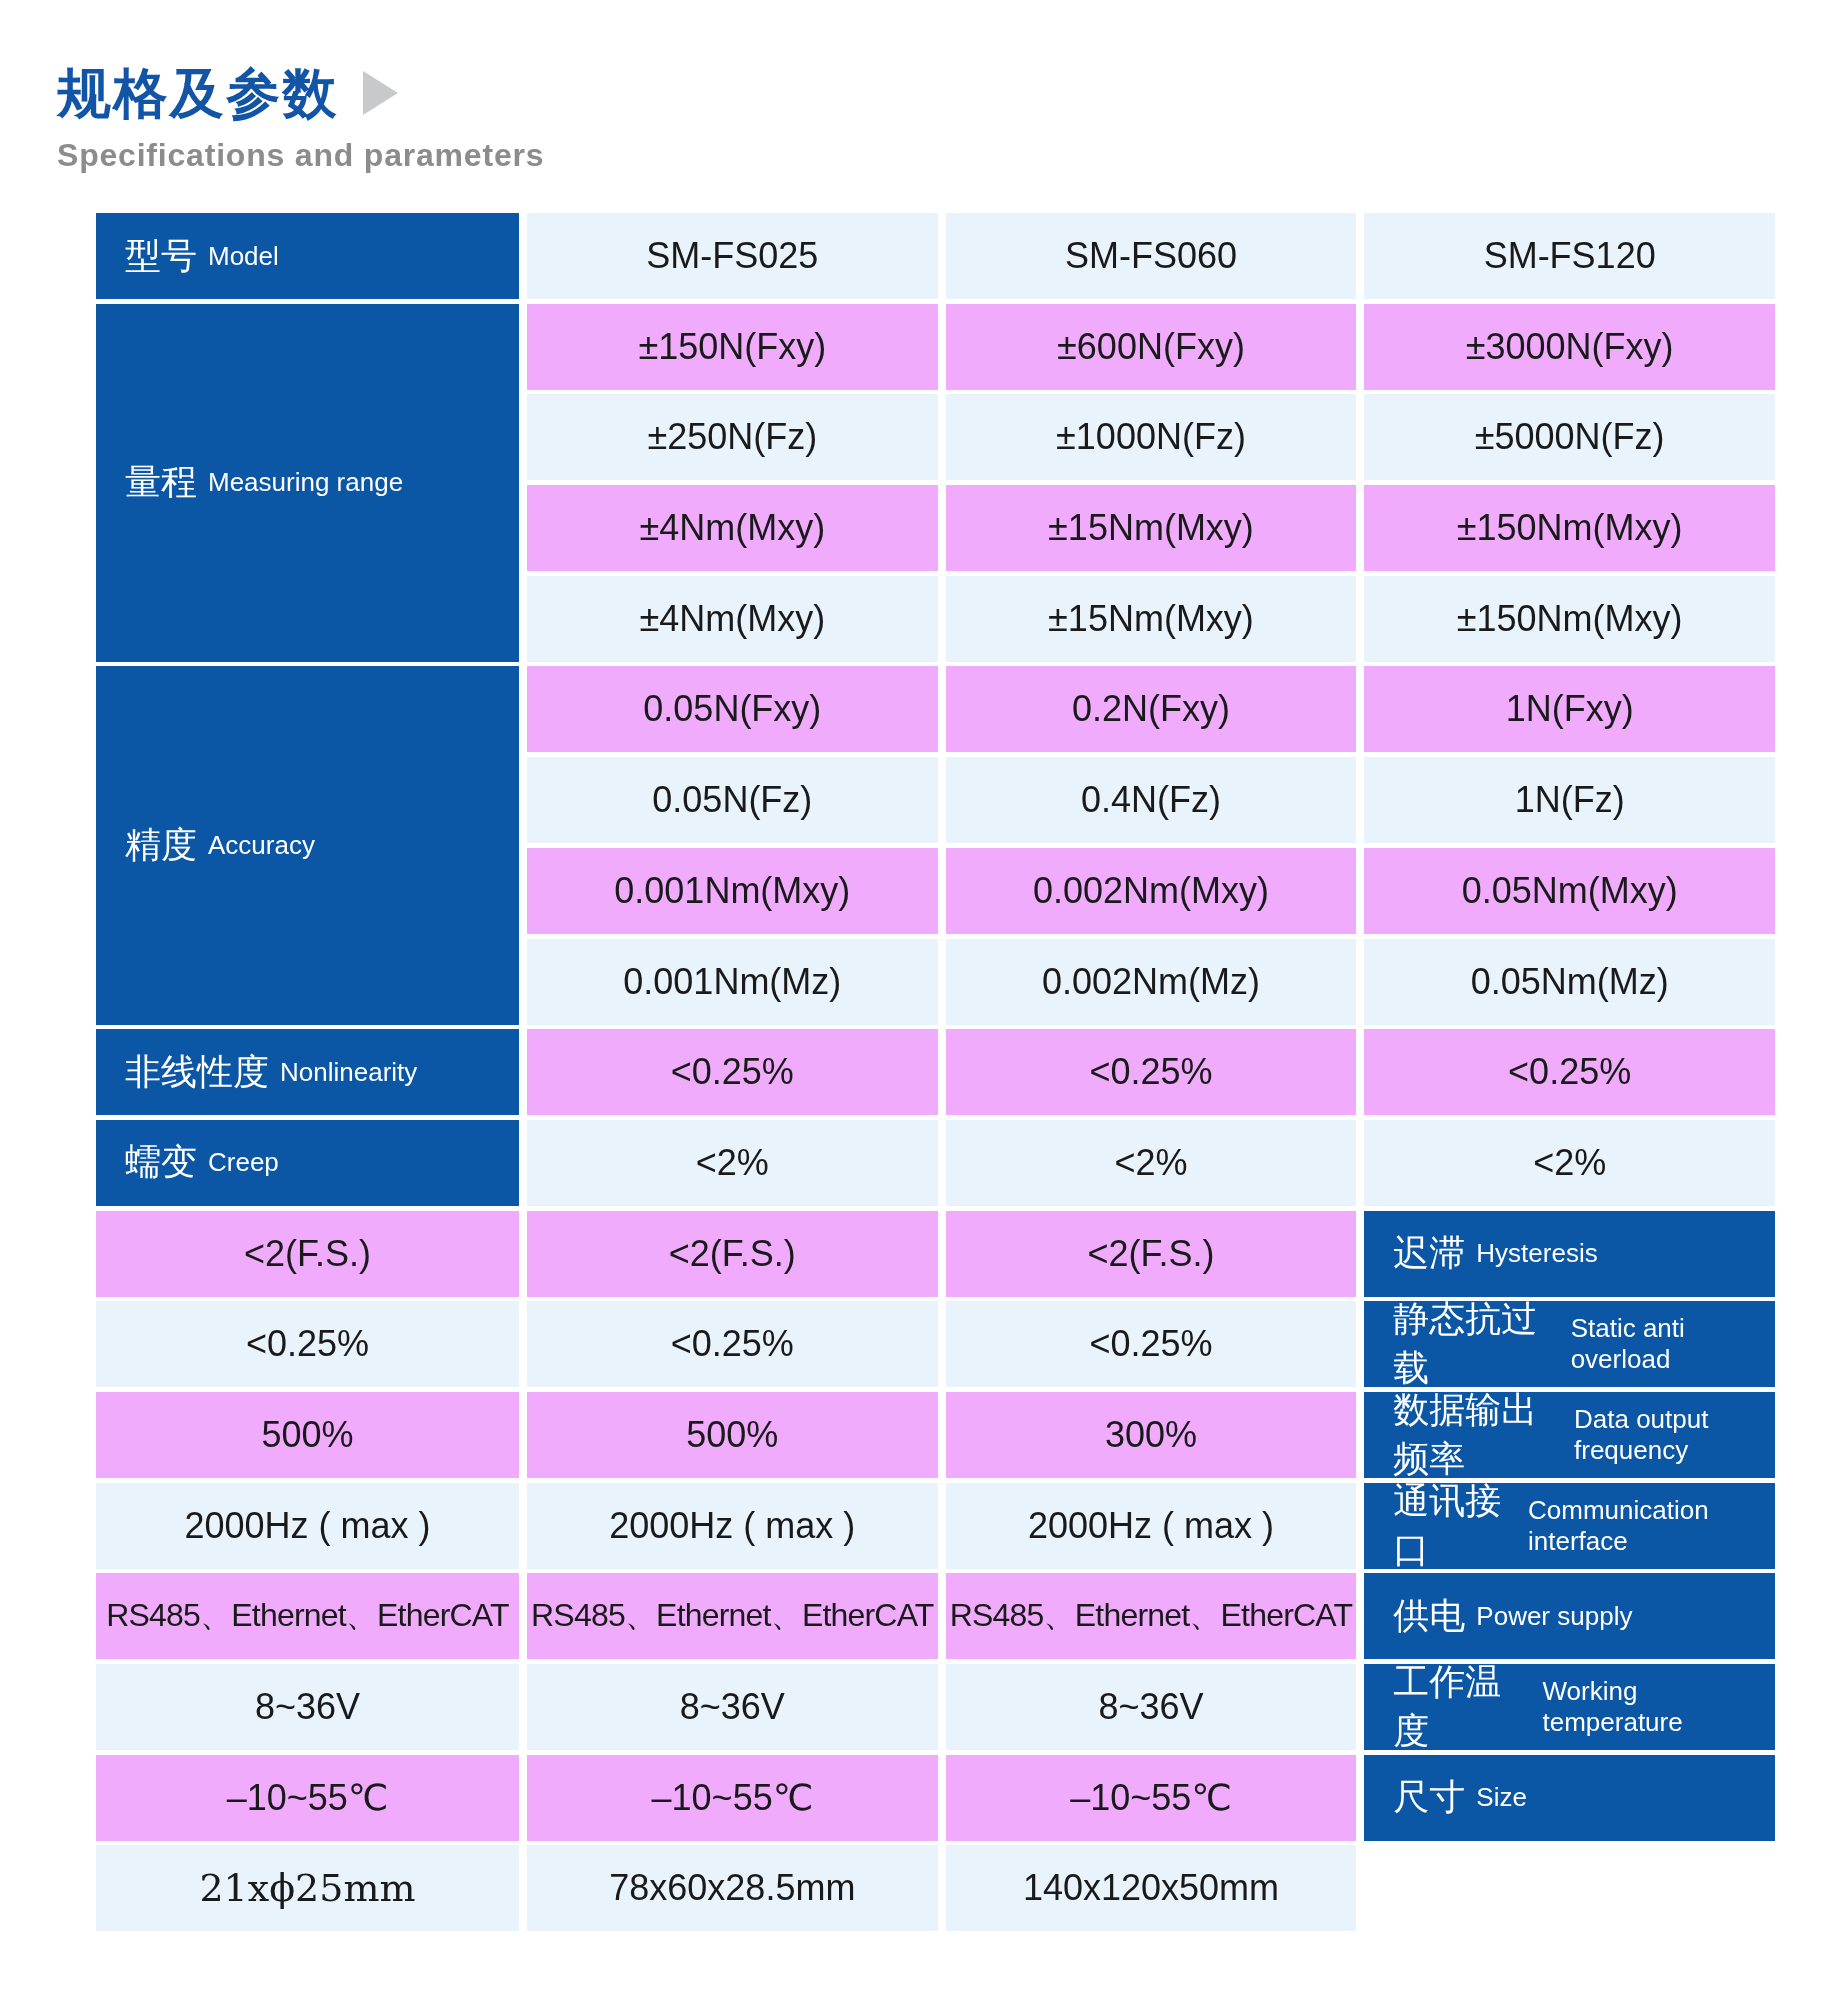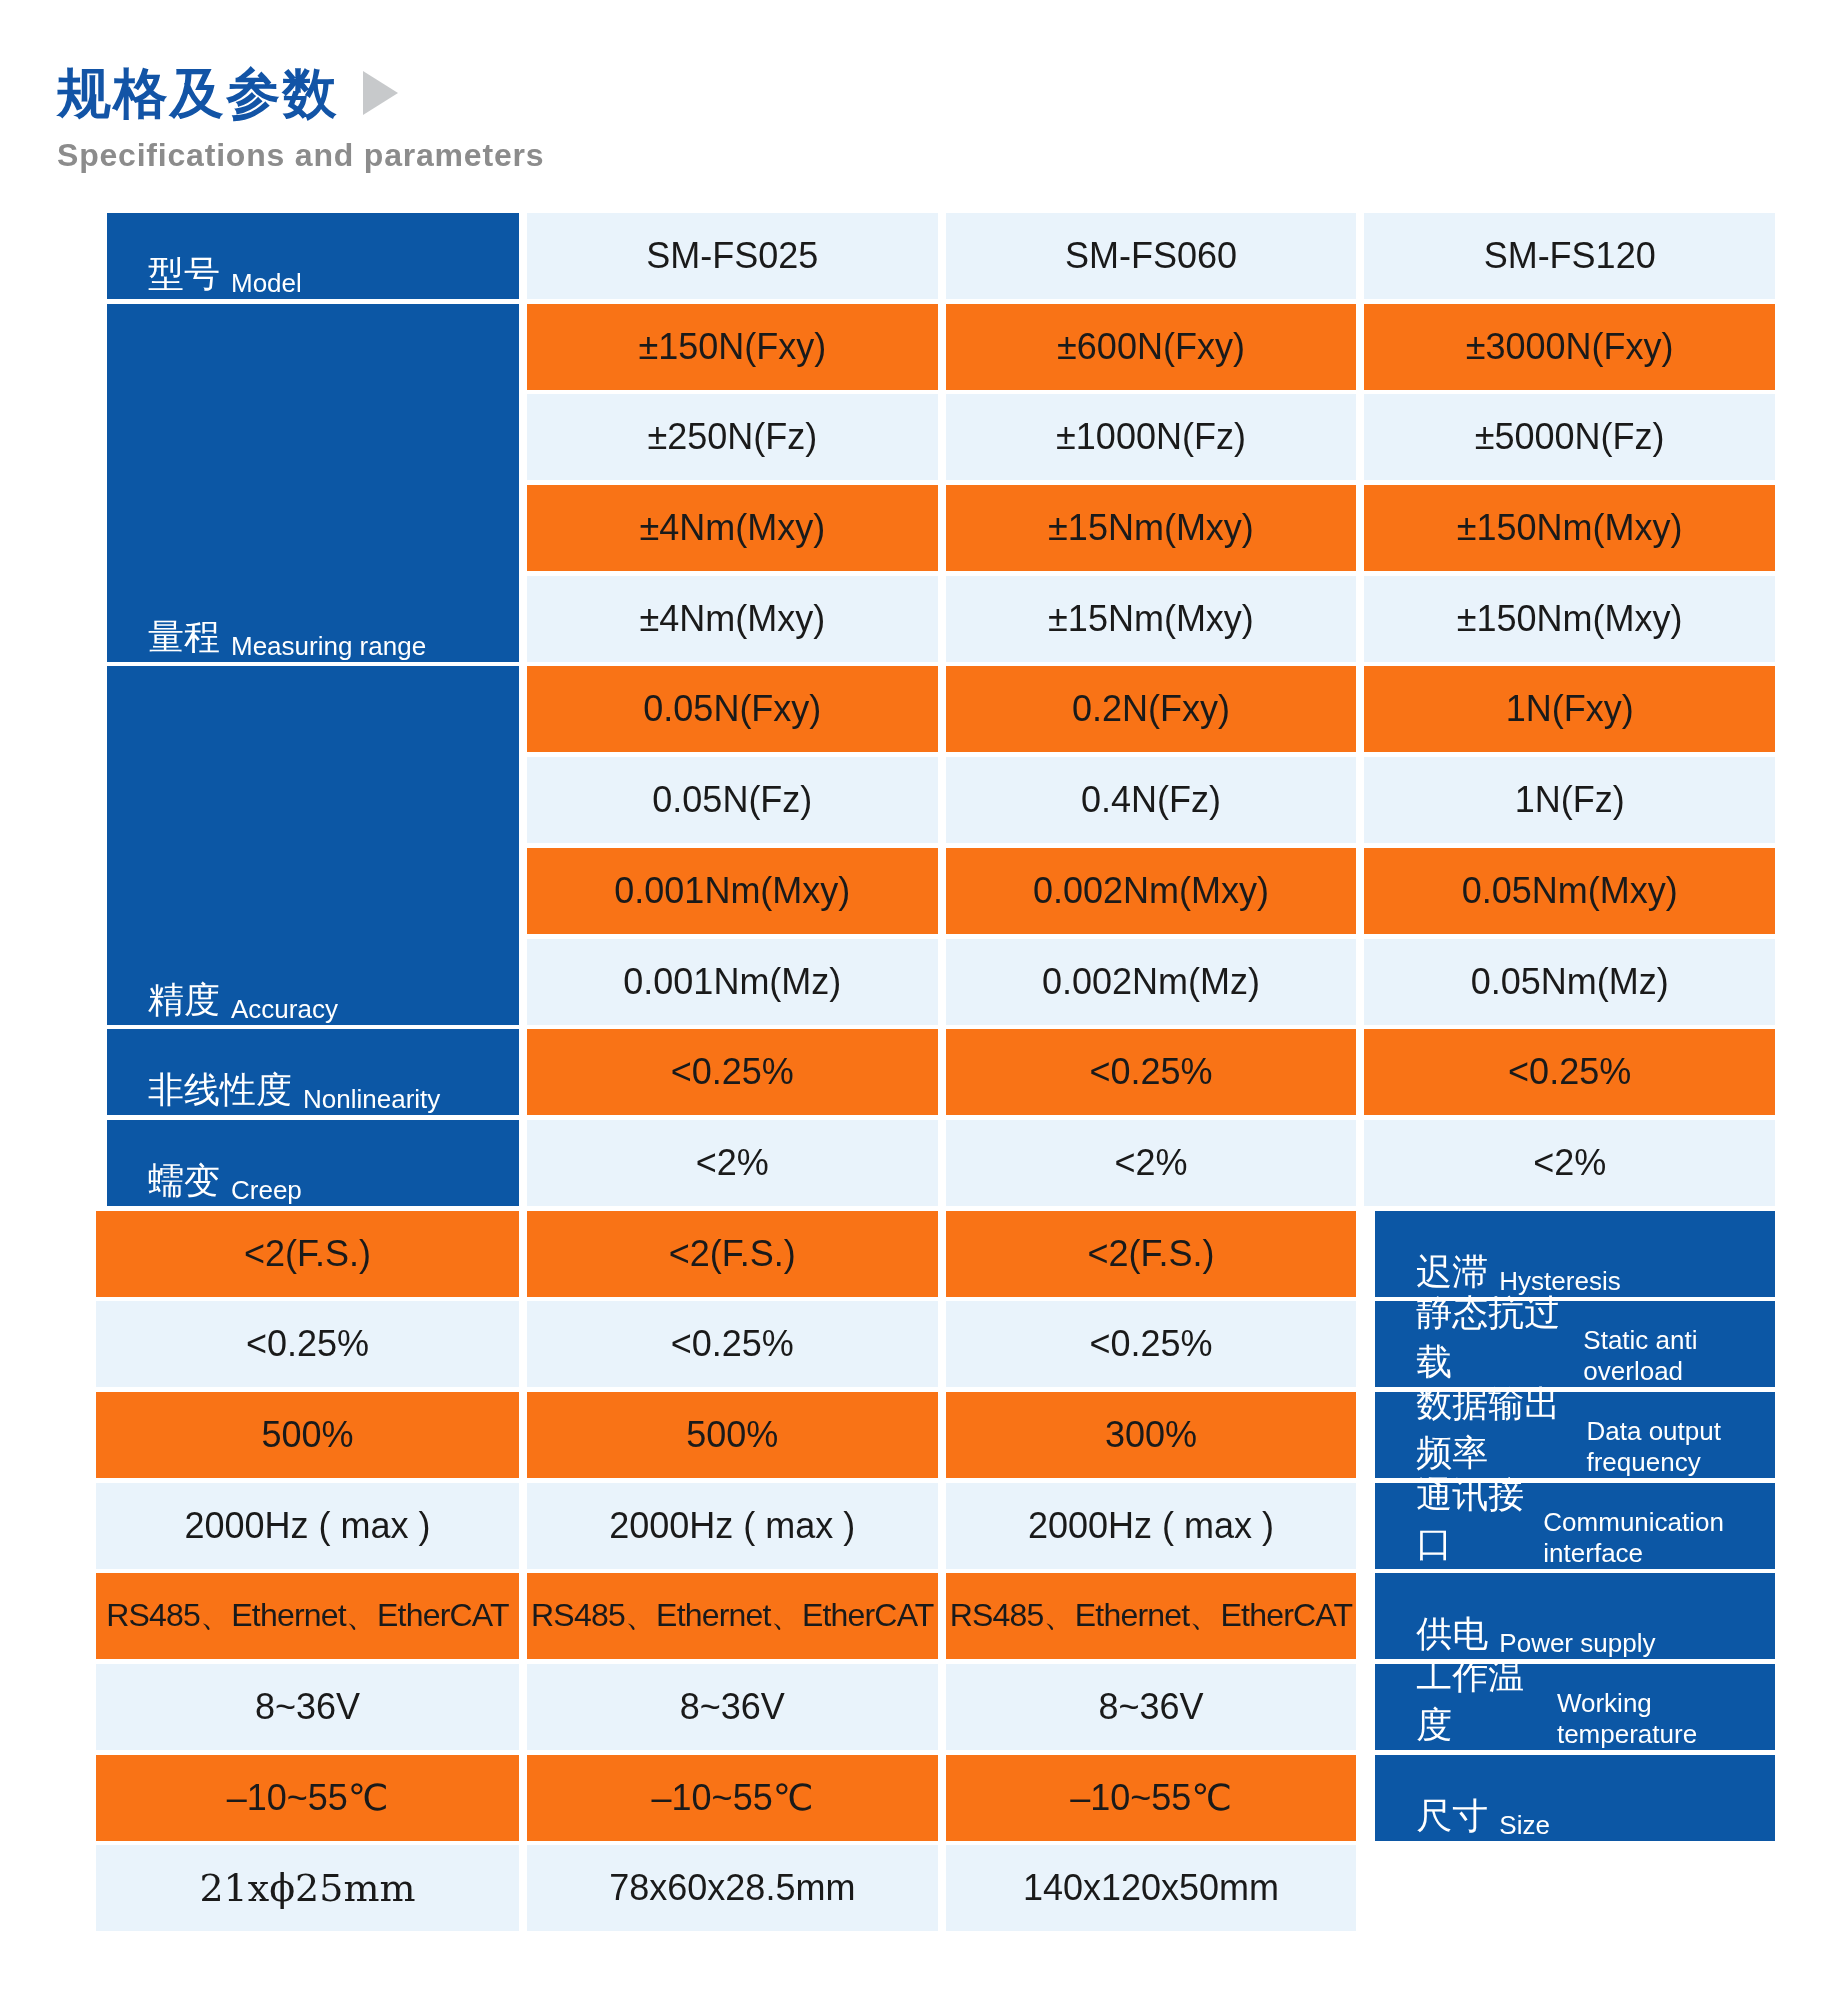--- a/index.html
+++ b/index.html
@@ -19,30 +19,30 @@
   .title-en { margin-top:19px; font-size:32px; line-height:33px; font-weight:bold;
               color:#8C8C8C; letter-spacing:0.8px; }
 
   
   .tbl { margin:41px 52px 0 96px; width:1679px;
          display:grid;
          grid-template-columns:423px 1fr 1fr 1fr;
          grid-auto-rows:86px;
          gap:4.7px 8px; }
 
-  .lbl { background:#0C57A5; color:#ffffff; display:flex; align-items:flex-end;
-         padding-left:41px;margin-left:11px; }
+  .lbl { background:#0C57A5; color:#ffffff; display:flex; align-items:center;
+         padding-left:29px; }
   .lbl.span4 { grid-row:span 4; }
   .lbl .zh { font-size:36px; }
   .lbl .en { font-size:26px; margin-left:11px; }
 
   .v { display:flex; align-items:center; justify-content:center;
        font-size:36px; color:#1A1A1A; white-space:nowrap; }
   .v.b { background:#E9F3FB; }   
-  .v.g { background:#f97316; }   
+  .v.g { background:#f0abfc; }   
   .v.comm { font-size:32px; letter-spacing:-0.8px; }
   .v.serif { font-family:"DejaVu Serif","Liberation Serif",serif;
              font-weight:normal; font-size:38px; }
 </style>
 </head>
 <body>
 
 <div class="page">
 
   <div class="hdr">

